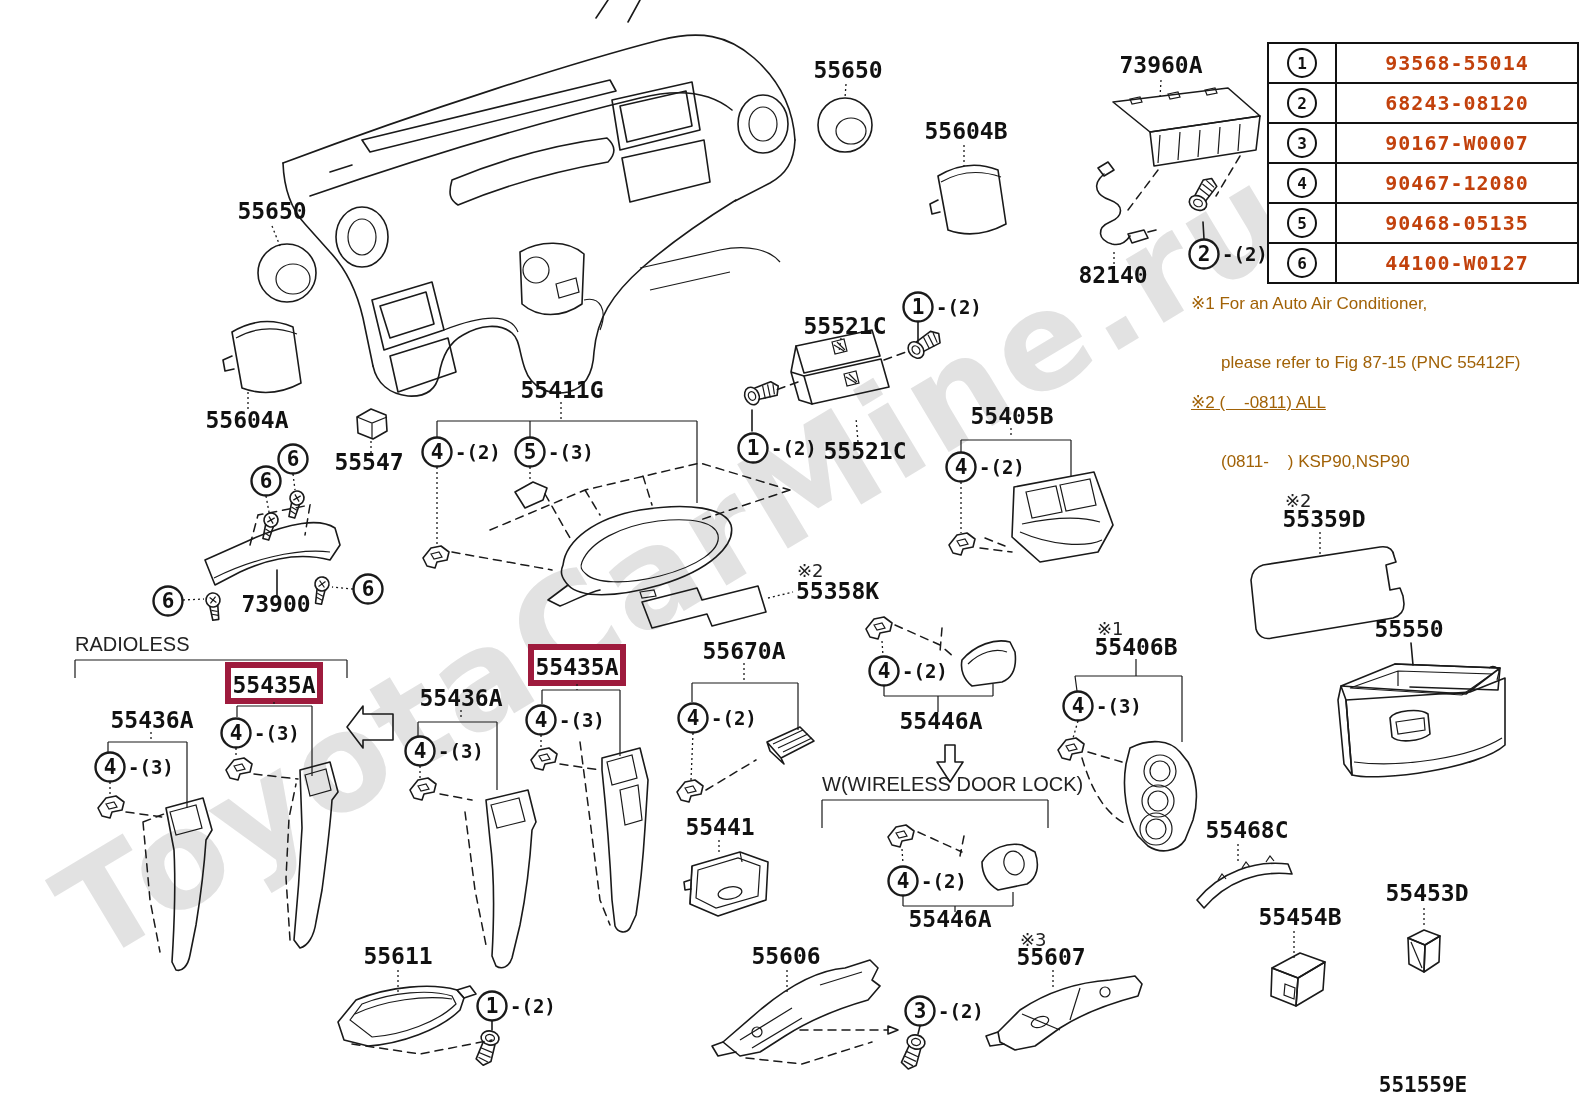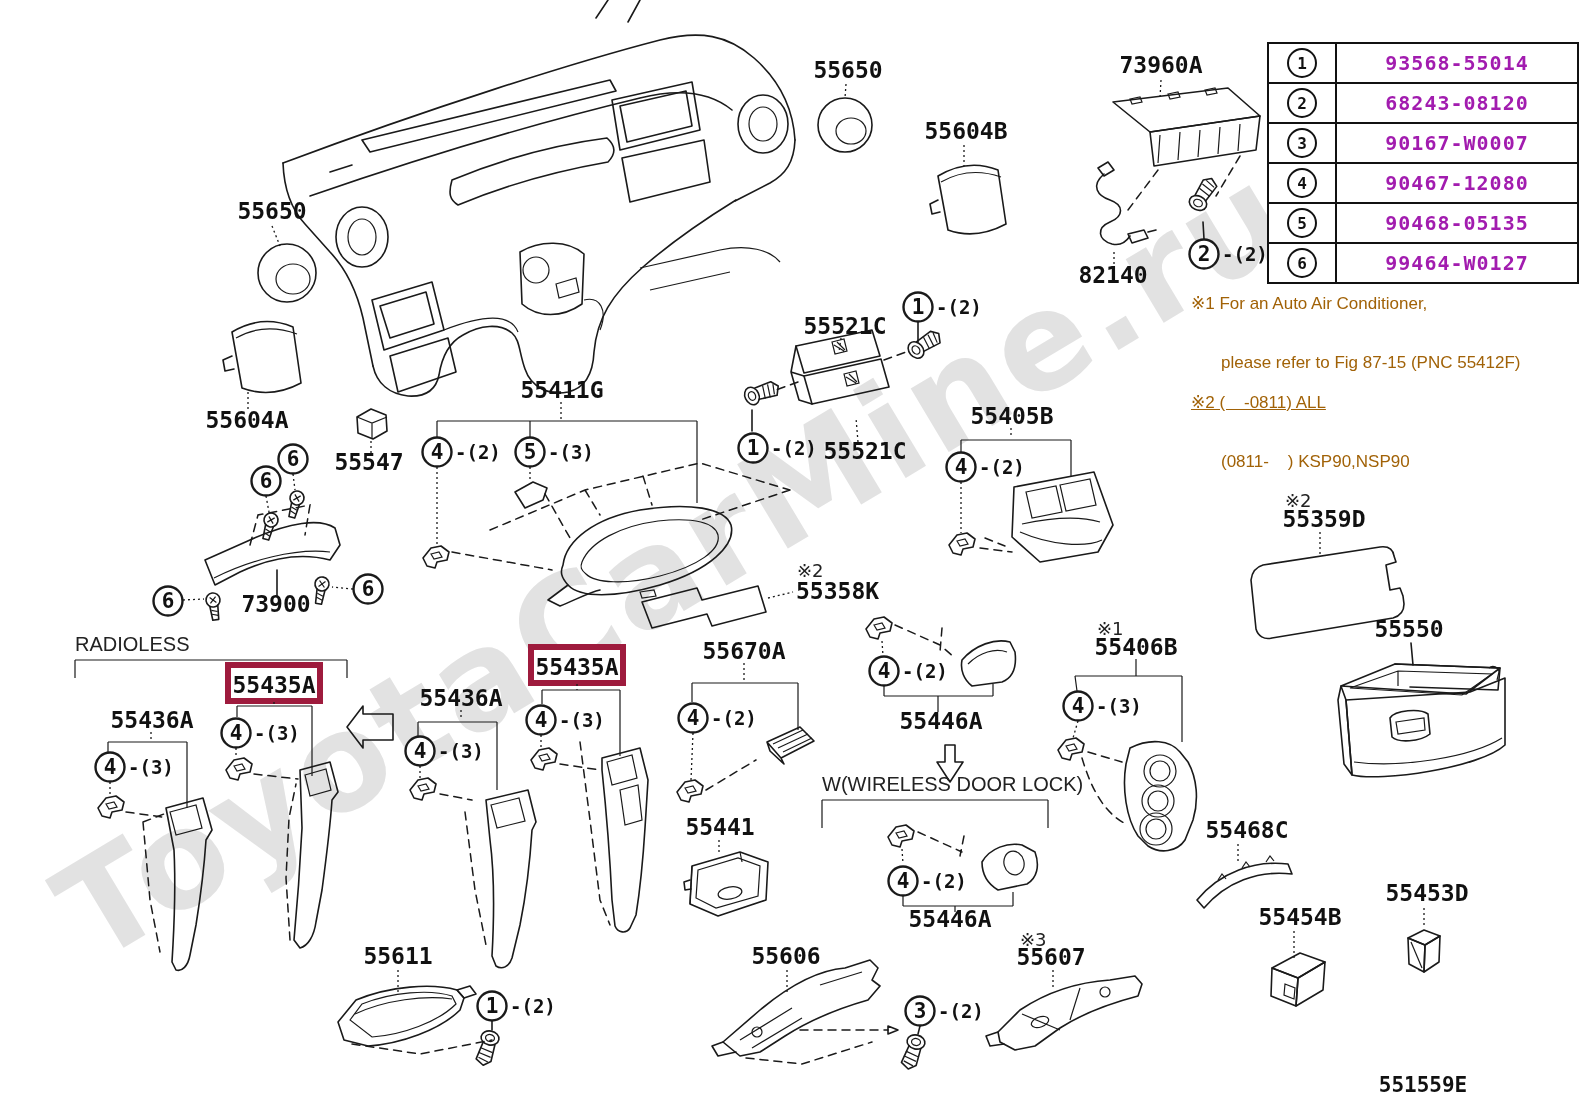--- a/index.html
+++ b/index.html
@@ -18,21 +18,21 @@
   .cnum{font:bold 21px "DejaVu Sans Mono",monospace;fill:#111;text-anchor:middle;}
   .cqty{font:bold 19px "DejaVu Sans Mono",monospace;fill:#111;}
   .ccirc{stroke:#1a1a1a;stroke-width:2.4;fill:#fff;}
   .hibox{stroke:#9e1b3d;stroke-width:6;fill:#fff;}
   .wm{font:bold 135px "DejaVu Sans",sans-serif;fill:#e2e2e2;letter-spacing:4px;}
   .code{font:bold 21px "DejaVu Sans Mono",monospace;fill:#111;text-anchor:middle;}
   
   #ftable{position:absolute;left:1267px;top:42px;width:312px;border-collapse:collapse;background:#fff;}
   #ftable td{border:2px solid #111;height:36px;text-align:center;vertical-align:middle;}
   #ftable td.c1{width:64px;}
-  #ftable td.c2{font:bold 20px "DejaVu Sans Mono",monospace;letter-spacing:1px;color:#a21caf;}
+  #ftable td.c2{font:bold 20px "DejaVu Sans Mono",monospace;letter-spacing:1px;color:#c2410c;}
   .circ{display:inline-flex;width:26px;height:26px;border:2px solid #111;border-radius:50%;
         align-items:center;justify-content:center;font:bold 16px "DejaVu Sans Mono",monospace;color:#111;}
   
   #notes{position:absolute;left:1191px;top:292px;width:400px;color:#a16207;
          font:17px "Liberation Sans","DejaVu Sans",sans-serif;line-height:23px;}
   #notes div{white-space:pre;}
   #notes .ind{padding-left:30px;margin-top:36px;}
   #notes .gap{margin-top:17px;text-decoration:underline;}
 </style>
 </head>
@@ -526,21 +526,21 @@
       <tr>
         <td class="c1"><span class="circ">4</span></td>
         <td class="c2">90467-12080</td>
       </tr>
       <tr>
         <td class="c1"><span class="circ">5</span></td>
         <td class="c2">90468-05135</td>
       </tr>
       <tr>
         <td class="c1"><span class="circ">6</span></td>
-        <td class="c2">99464-W0127</td>
+        <td class="c2">44100-W0127</td>
       </tr>
     </tbody>
   </table>
 
   <div id="notes">
     <div>※1 For an Auto Air Conditioner,</div>
     <div class="ind">please refer to Fig 87-15 (PNC 55412F)</div>
     <div class="gap">※2 (    -0811) ALL</div>
     <div class="ind">(0811-    ) KSP90,NSP90</div>
   </div>

